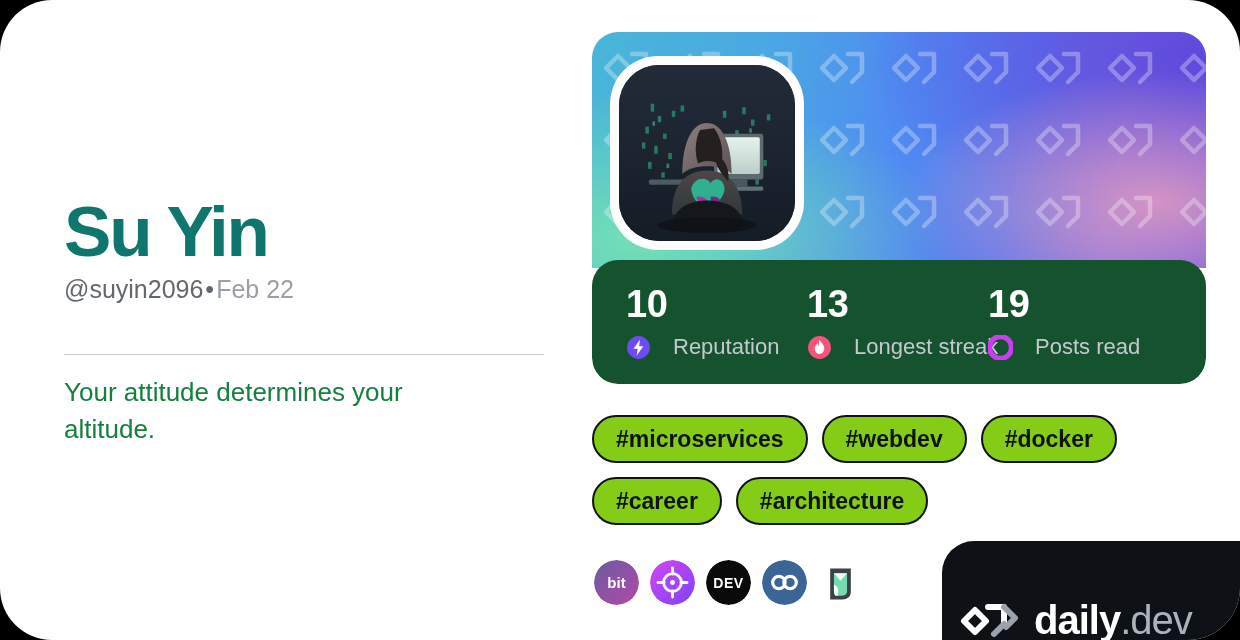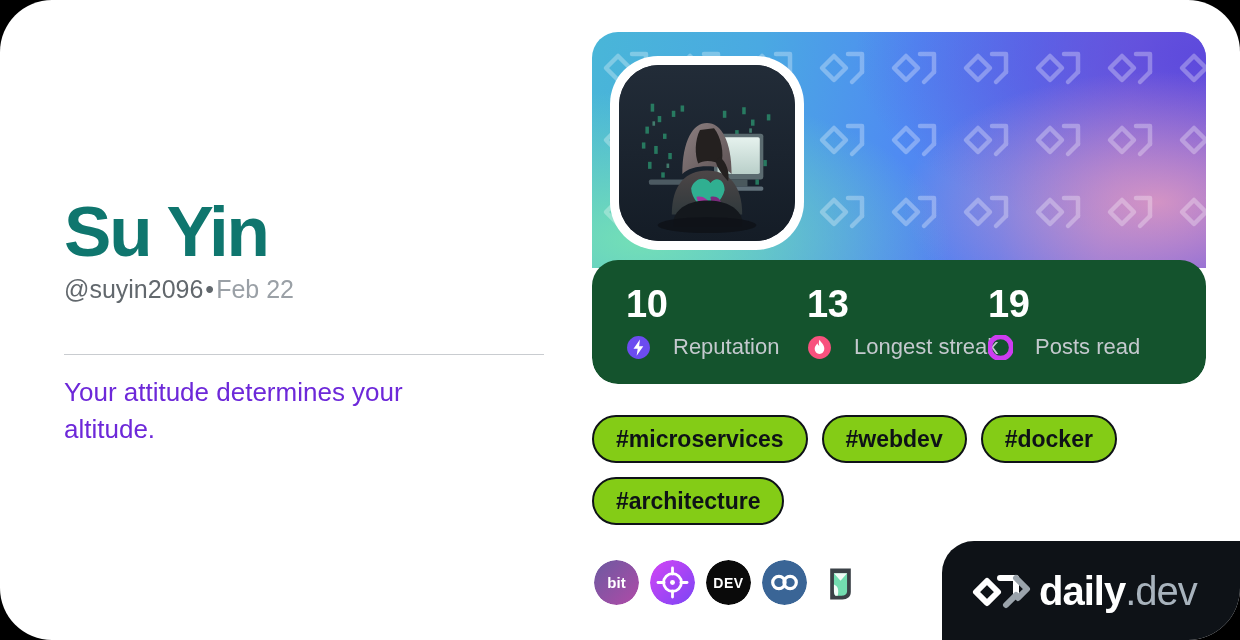--- a/index.html
+++ b/index.html
@@ -55,21 +55,21 @@
     width:480px; height:1px;
     background:#c9ccd0;
   }
 
   .bio{
     position:absolute;
     left:0; top:374px;
     width:430px;
     font-size:26px;
     line-height:1.42;
-    color:#6d28d9;
+    color:#15803d;
   }
 
   
   .right-col{
     position:absolute;
     left:592px; top:32px;
     width:614px;
   }
 
   
@@ -198,23 +198,23 @@
   .source-icon svg{display:block;width:100%;height:100%;}
 
   
   .brand-badge{
     position:absolute;
     right:0; bottom:0;
     width:298px; height:99px;
     background:#0e1217;
     border-top-left-radius:32px;
     display:flex;
-    align-items:center;
-    gap:7px;
-    padding-left:28px;
+    align-items:flex-end;
+    gap:14px;
+    padding-left:16px;
     box-sizing:border-box;
     z-index:6;
   }
   .brand-mark{ width:62px;height:40px;flex:0 0 62px; display:block;}
   .brand-text{
     font-size:40px;
     line-height:1;
     letter-spacing:-1px;
     white-space:nowrap;
   }
@@ -372,20 +372,21 @@
         </div>
 
       </div>
     </div>
   </div>
 
   <div class="tags">
     <div class="tag">#microservices</div>
     <div class="tag">#webdev</div>
     <div class="tag">#docker</div>
+    <div class="tag">#career</div>
     <div class="tag">#architecture</div>
   </div>
 
   <div class="sources">
 
     <span class="source-icon">
       <svg viewBox="0 0 48 48" xmlns="http://www.w3.org/2000/svg">
         <defs>
           <linearGradient id="bitg" x1="0" y1="0" x2="1" y2="1">
             <stop offset="0%" stop-color="#6c5aa0"></stop>

